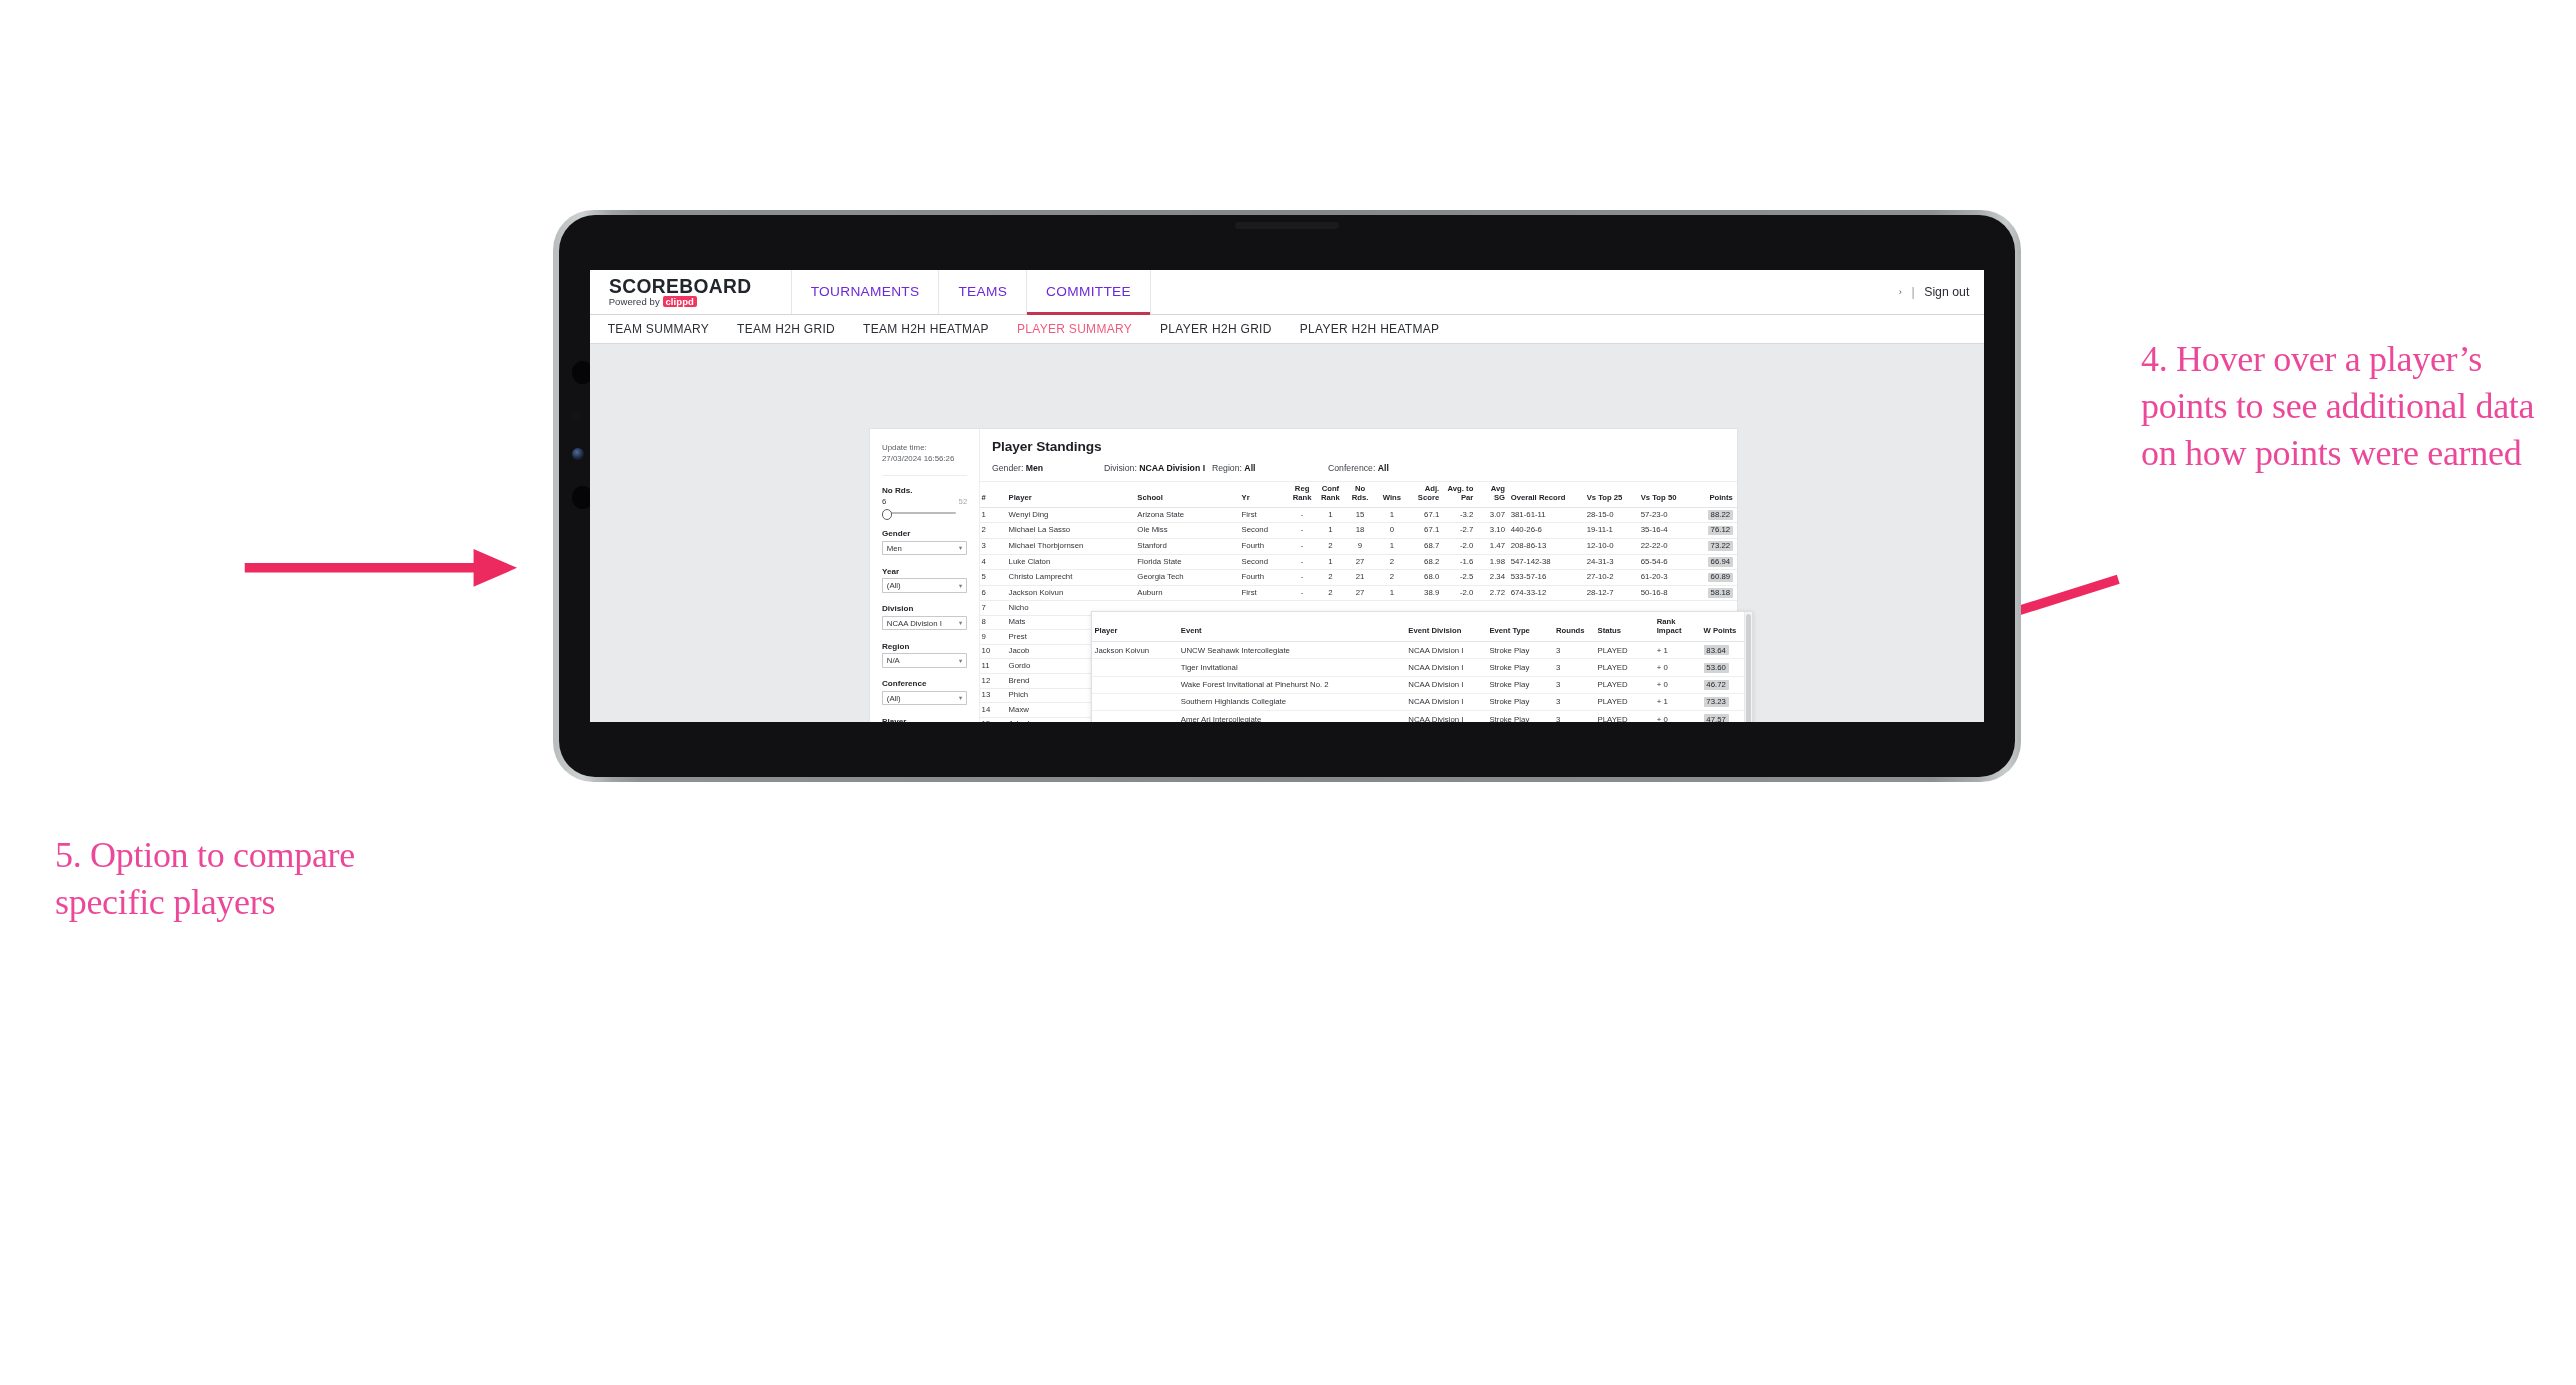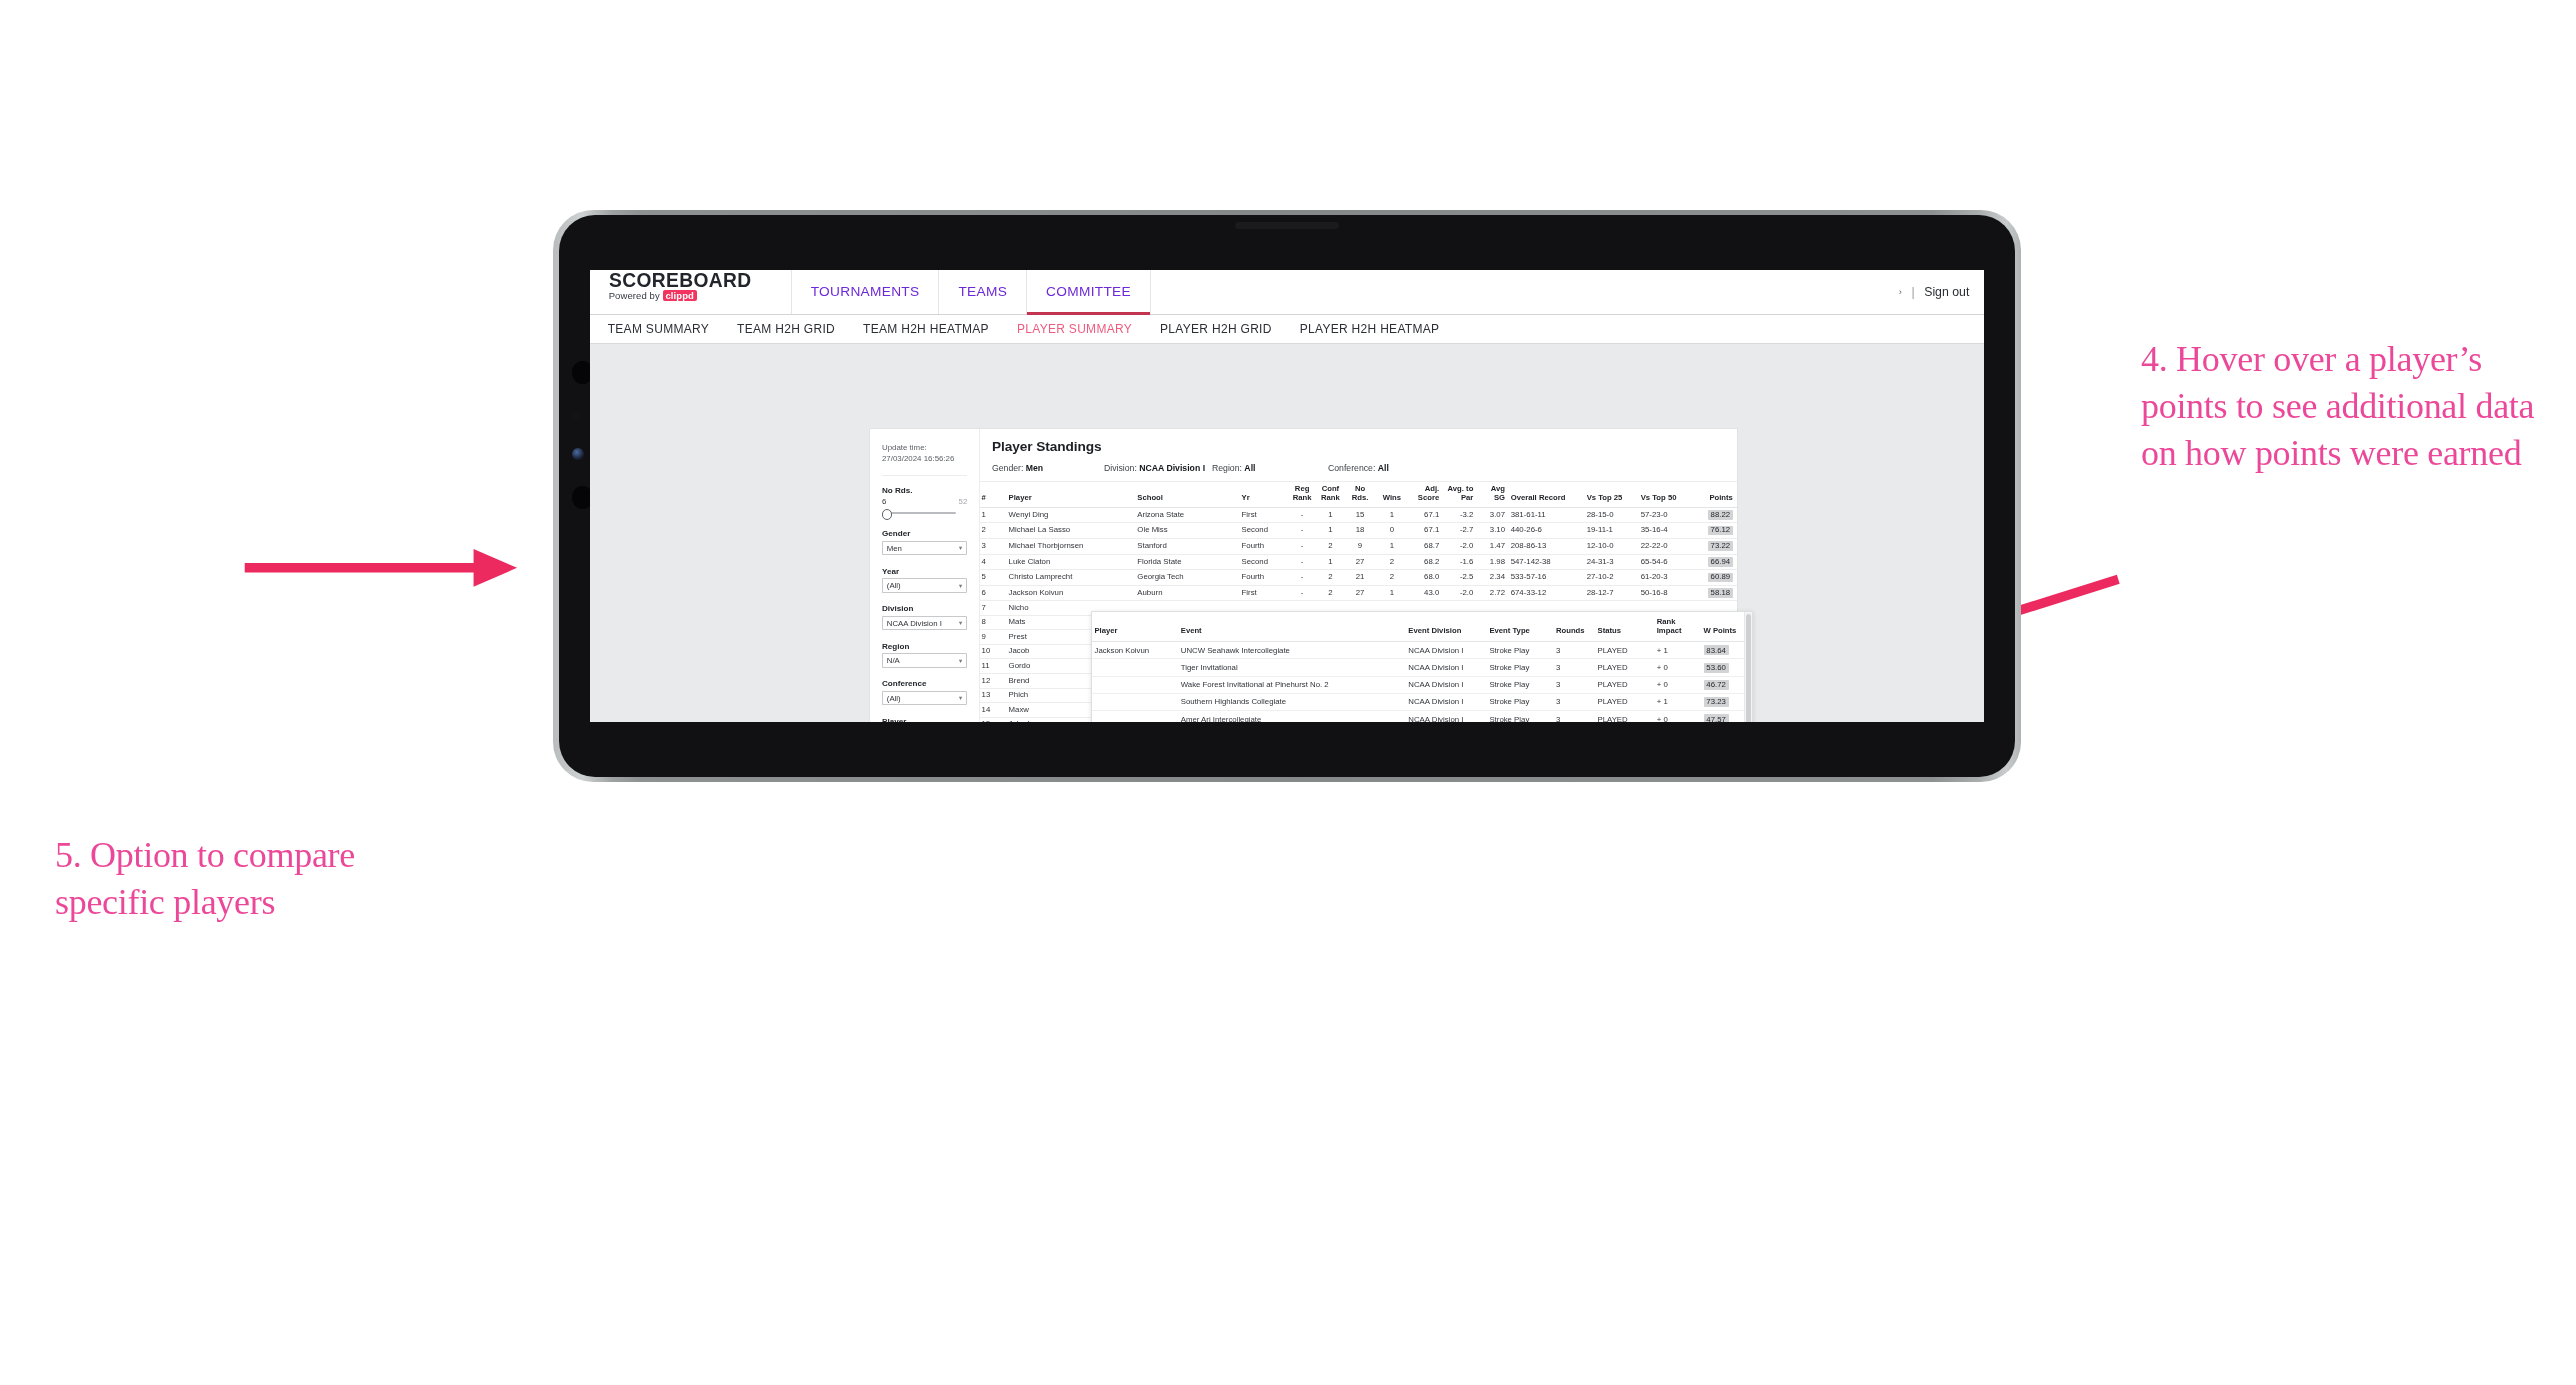--- a/index.html
+++ b/index.html
@@ -56,21 +56,21 @@
   .top-slot{ position:absolute; top:7.6px; left:50%; transform:translateX(-50%); width:104px; height:6.6px; background:#1b1b1d; border-radius:3.8px;}
 
   
   .appbar{
     height:44px; background:#ffffff;
     display:flex; align-items:stretch;
     border-bottom:0.9px solid #d4d4d6;
     position:relative;
   }
   .brand{
-    display:flex;flex-direction:column;justify-content:flex-start;
+    display:flex;flex-direction:column;justify-content:center;
     padding:0 21px 0 19px; min-width:161px;
     border-right:0.9px solid #e6e6e8;
   }
   .brand-title{
     font-family:"Liberation Sans", sans-serif;
     font-weight:bold; font-size:20px; letter-spacing:0.4px;
     color:#22252b; line-height:1; transform:scaleX(0.96);
     transform-origin:left center;
   }
   .brand-sub{ font-size:9.5px; color:#333740; margin-top:0; letter-spacing:0.1px;}
@@ -457,21 +457,21 @@
                       </tr>
                       <tr>
                         <td>6</td>
                         <td>Jackson Koivun</td>
                         <td>Auburn</td>
                         <td>First</td>
                         <td class="ctr">-</td>
                         <td class="ctr">2</td>
                         <td class="ctr">27</td>
                         <td class="ctr">1</td>
-                        <td class="num">43.0</td>
+                        <td class="num">38.9</td>
                         <td class="num">-2.0</td>
                         <td class="num">2.72</td>
                         <td>674-33-12</td>
                         <td>28-12-7</td>
                         <td>50-16-8</td>
                         <td class="num"><span class="pts-cell">58.18</span></td>
                       </tr>
                       <tr>
                         <td>7</td>
                         <td>Nicho</td>

